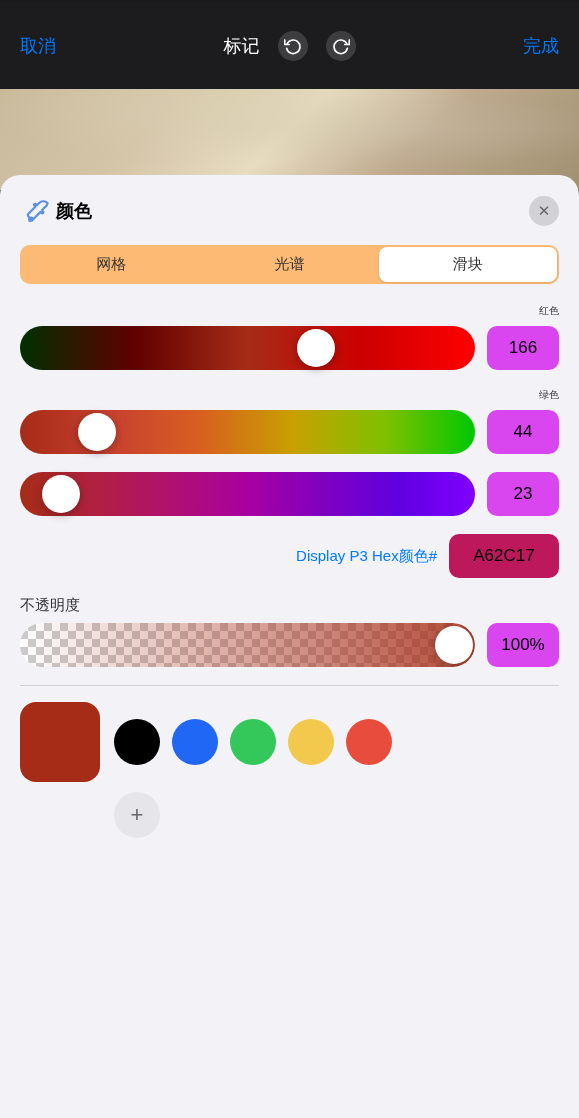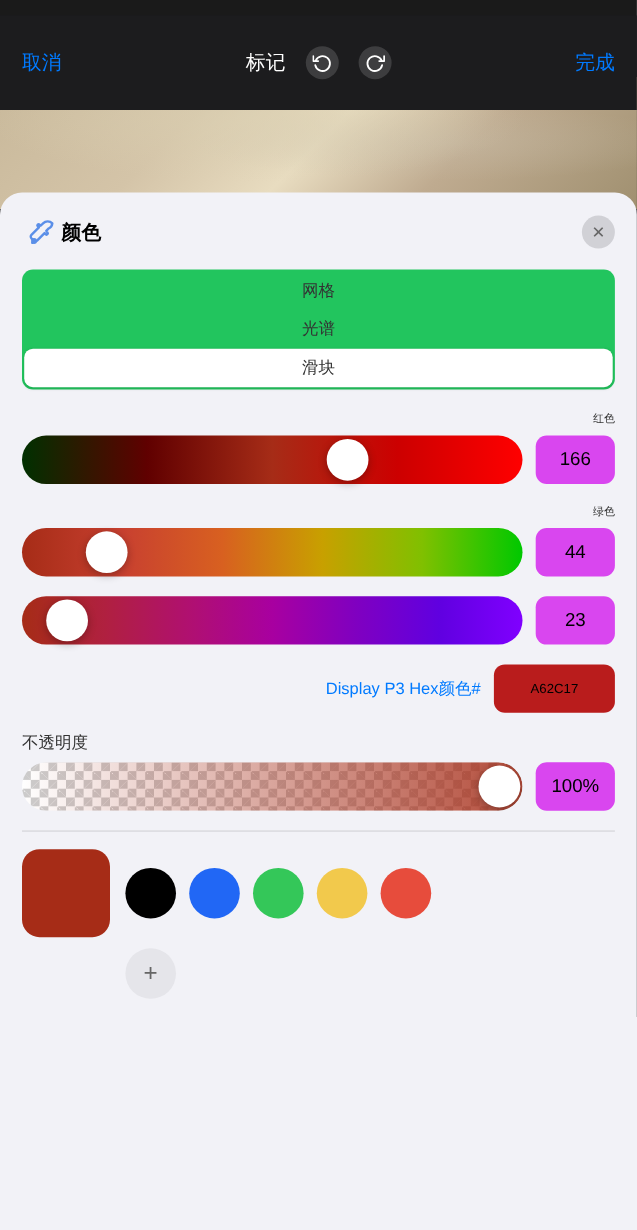--- a/index.html
+++ b/index.html
@@ -8,21 +8,21 @@
       height: 1118px;
       background: #1a1a1a;
       font-family: -apple-system, 'PingFang SC', 'Helvetica Neue', sans-serif;
       overflow: hidden;
       position: relative;
     }
 
     
     .top-bar {
       position: absolute;
-      top: 14px; left: 0; right: 0;
+      top: 3px; left: 0; right: 0;
       height: 86px;
       background: #1c1c1e;
       display: flex;
       align-items: center;
       justify-content: space-between;
       padding: 0 20px;
       z-index: 10;
     }
     .top-bar-btn {
       font-size: 18px;
@@ -115,25 +115,24 @@
       justify-content: center;
       cursor: pointer;
       border: none;
       font-size: 15px;
       color: #666;
     }
 
     
     .segmented-control {
       display: flex;
-      background: #22c55e;
+      background: #fdba74;
       border-radius: 10px;
       padding: 2px;
       margin: 4px 0 20px 0;
-      flex-direction: column;
     }
     .seg-item {
       flex: 1;
       text-align: center;
       padding: 8px 0;
       border-radius: 8px;
       font-size: 15px;
       cursor: pointer;
       color: #333;
       font-weight: 400;
@@ -226,26 +225,26 @@
       gap: 12px;
       margin: 6px 0 18px 0;
     }
     .hex-label {
       font-size: 15px;
       color: #007AFF;
     }
     .hex-value-box {
       width: 110px;
       height: 44px;
-      background: #b91c1c;
+      background: #be185d;
       border-radius: 10px;
       display: flex;
       align-items: center;
       justify-content: center;
-      font-size: 12px;
+      font-size: 17px;
       font-weight: 400;
       color: #000;
     }
 
     
     .opacity-section {
       margin-bottom: 18px;
     }
     .opacity-label {
       font-size: 15px;

